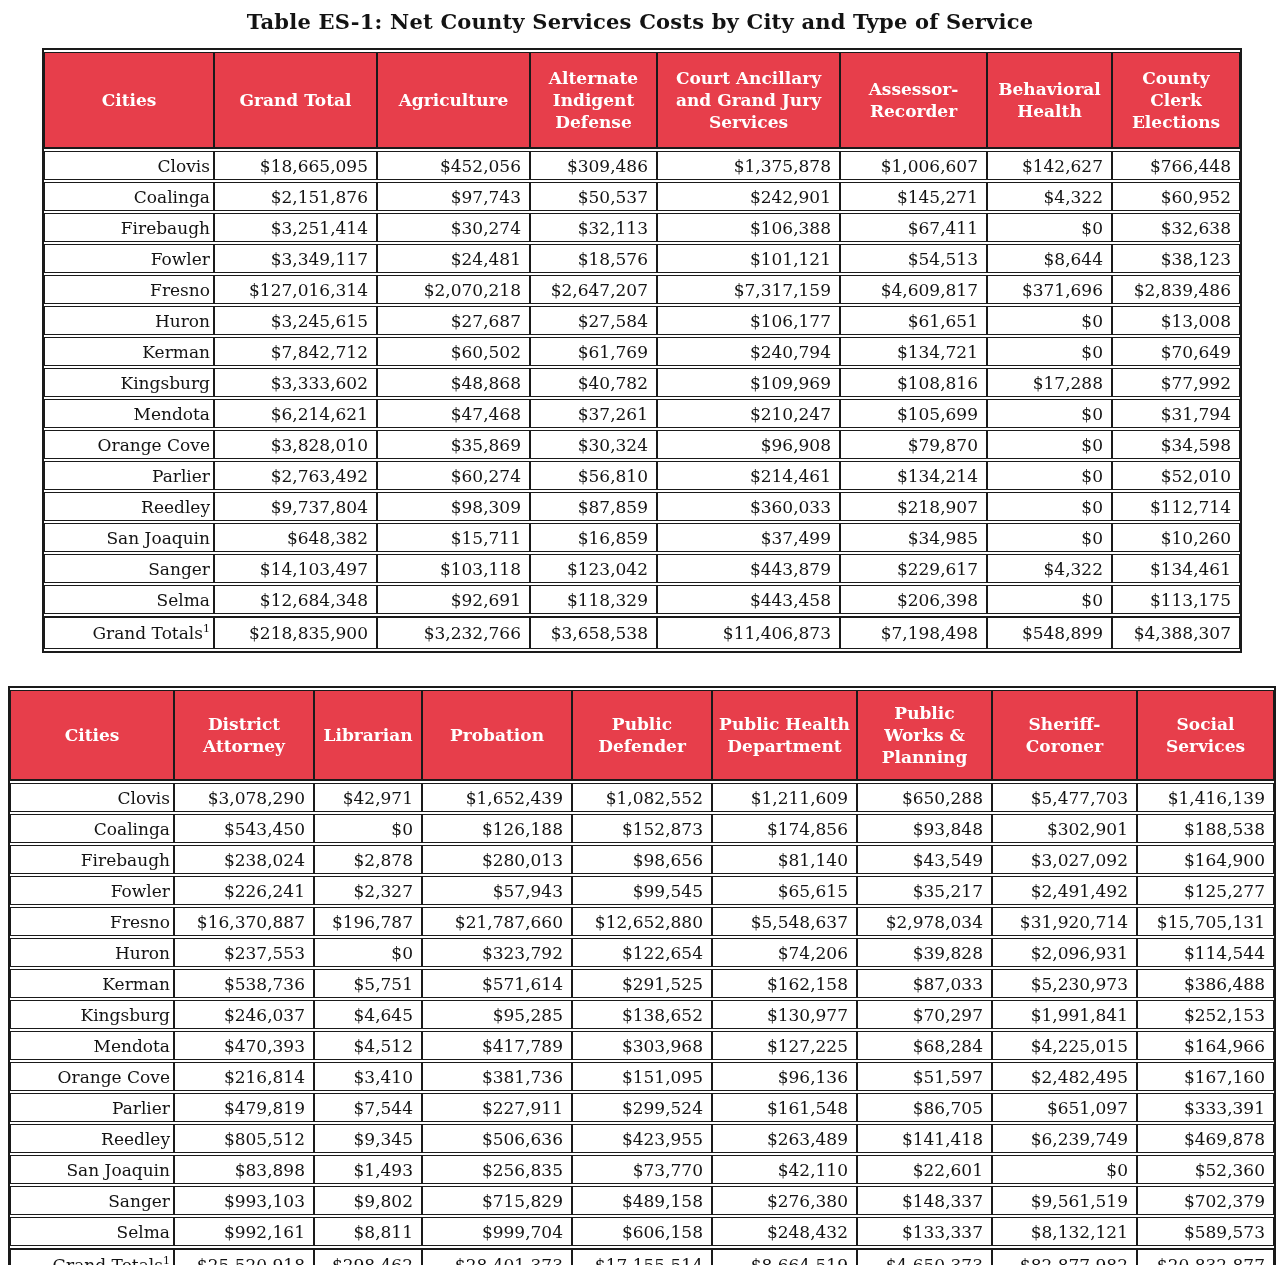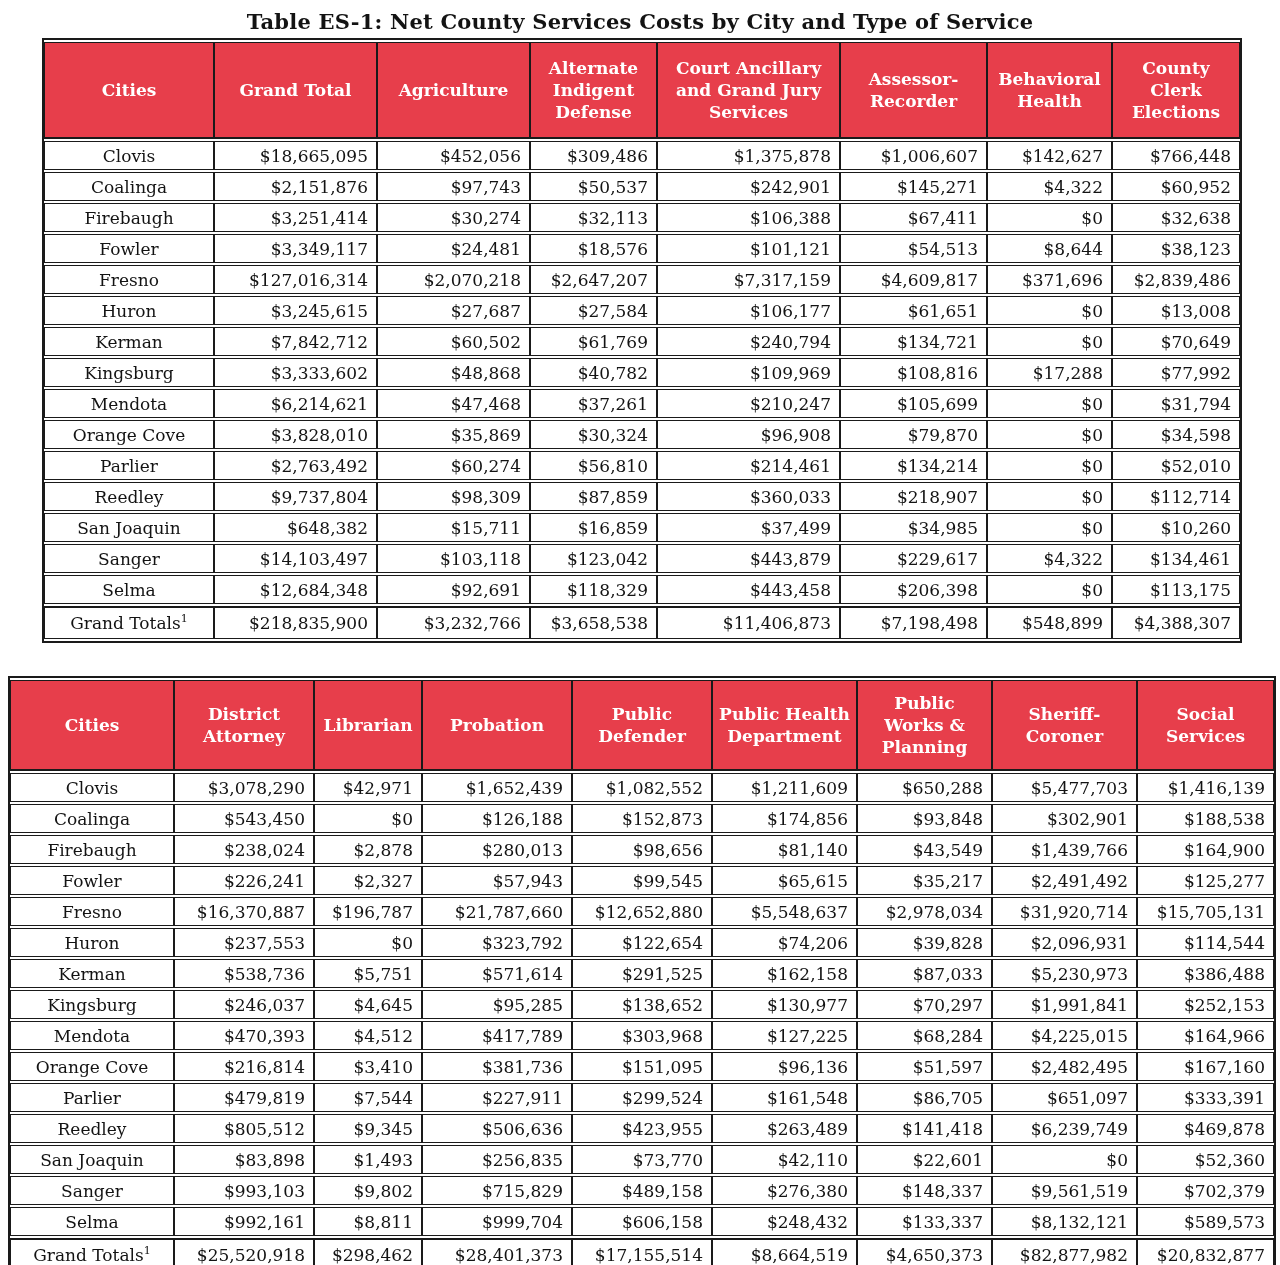--- a/index.html
+++ b/index.html
@@ -12,21 +12,21 @@
   body{
     width:1280px;height:1265px;
     font-family:"DejaVu Serif", serif;
     color:var(--body-text);
     -webkit-font-smoothing:antialiased;
   }
   .page-title{
     text-align:center;
     font-size:21px;
     font-weight:bold;
-    margin:9px 0 4px 0;
+    margin:9px 0 14px 0;
     letter-spacing:.2px;
   }
   table{
     border-collapse:separate;
     border-spacing:0 2px;
     table-layout:fixed;
     background:#ffffff;
     border:2px solid var(--border);
   }
   #table-top{width:1196px;margin-left:42px;}
@@ -48,21 +48,21 @@
   td{
     border:1px solid var(--border);
     border-top-width:1.5px;
     border-bottom-width:1.5px;
     font-size:17px;
     height:23px;
     padding:2px 8px 2px 4px;
     white-space:nowrap;
     overflow:hidden;
   }
-  td.city{text-align:center;padding:2px 3px;}
+  td.city{text-align:right;padding:2px 3px;}
   td.num{text-align:right;}
   td.bold{font-weight:normal;}
   tfoot td{
     font-weight:normal;
     border-top:2.5px solid var(--border);
     height:26px;
   }
   tfoot sup{font-size:11px;line-height:0;}
 </style>
 </head>
@@ -308,21 +308,21 @@
         <td class="num">$188,538</td>
       </tr>
       <tr>
         <td class="city">Firebaugh</td>
         <td class="num">$238,024</td>
         <td class="num">$2,878</td>
         <td class="num">$280,013</td>
         <td class="num">$98,656</td>
         <td class="num">$81,140</td>
         <td class="num">$43,549</td>
-        <td class="num">$1,439,766</td>
+        <td class="num">$3,027,092</td>
         <td class="num">$164,900</td>
       </tr>
       <tr>
         <td class="city">Fowler</td>
         <td class="num">$226,241</td>
         <td class="num">$2,327</td>
         <td class="num">$57,943</td>
         <td class="num">$99,545</td>
         <td class="num">$65,615</td>
         <td class="num">$35,217</td>

